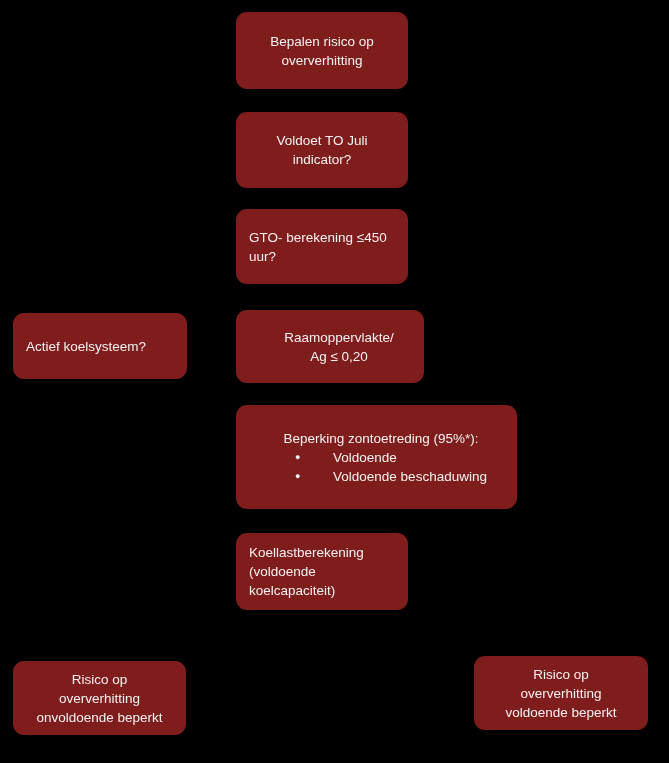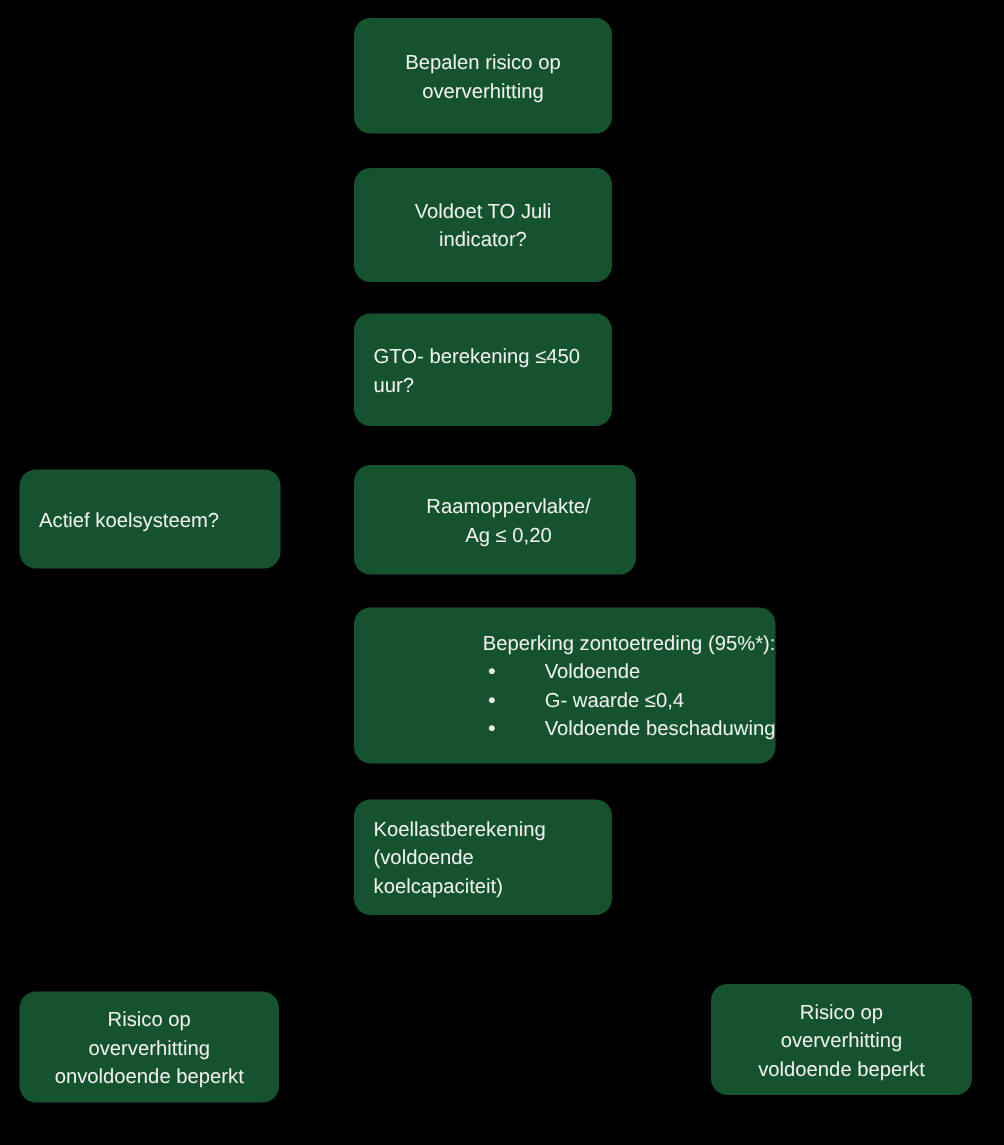--- a/index.html
+++ b/index.html
@@ -11,36 +11,36 @@
     position: relative;
     width: 669px;
     height: 763px;
     background: #000000;
     overflow: hidden;
     font-family: "Liberation Sans", sans-serif;
   }
   .node {
     position: absolute;
     box-sizing: border-box;
-    background: #14532d;
+    background: #7f1d1d;
     border-radius: 11px;
     color: #f1f1f1;
     font-size: 13.5px;
     line-height: 19px;
     display: flex;
     flex-direction: column;
     justify-content: center;
   }
   .node.center {
     text-align: center;
     align-items: center;
   }
   .node.left {
     text-align: left;
-    align-items: flex-end;
+    align-items: center;
   }
   .node .txt {
     display: block;
     width: 100%;
     white-space: pre-line;
     padding: 0 12px;
     box-sizing: border-box;
   }
   .node.left .txt {
     padding: 0 0 0 13px;
@@ -119,24 +119,20 @@
 
   <div class="node left" id="node-zontoetreding">
     <span class="bullet-head">Beperking zontoetreding (95%*):</span>
     <ul class="bullets">
       <li>
         <span class="dot"></span>
         <span class="btxt">Voldoende</span>
       </li>
       <li>
         <span class="dot"></span>
-        <span class="btxt">G- waarde ≤0,4</span>
-      </li>
-      <li>
-        <span class="dot"></span>
         <span class="btxt">Voldoende beschaduwing</span>
       </li>
     </ul>
   </div>
 
   <div class="node left" id="node-actief-koelsysteem">
     <span class="txt">Actief koelsysteem?</span>
   </div>
 
   <div class="node left" id="node-koellastberekening">

